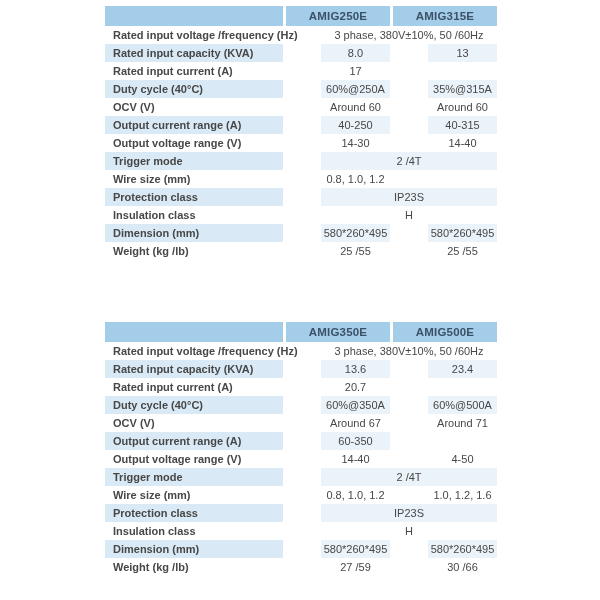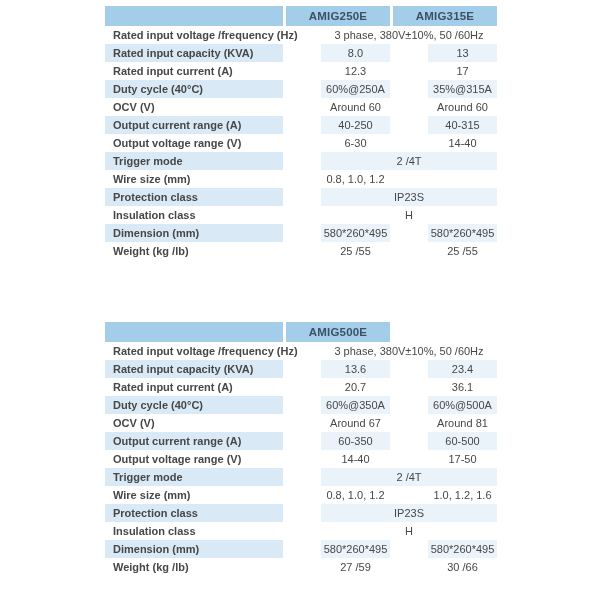--- a/index.html
+++ b/index.html
@@ -76,41 +76,40 @@
         <div class="cell cell-label">Rated input voltage /frequency (Hz)</div>
         <div class="cell cell-merged">3 phase, 380V±10%, 50 /60Hz</div>
       </div>
       <div class="row stripe">
         <div class="cell cell-label">Rated input capacity (KVA)</div>
         <div class="cell cell-value">8.0</div>
         <div class="cell cell-value">13</div>
       </div>
       <div class="row plain">
         <div class="cell cell-label">Rated input current (A)</div>
-        <div class="cell cell-value">12.3</div>
         <div class="cell cell-value">17</div>
       </div>
       <div class="row stripe">
         <div class="cell cell-label">Duty cycle (40°C)</div>
         <div class="cell cell-value">60%@250A</div>
         <div class="cell cell-value">35%@315A</div>
       </div>
       <div class="row plain">
         <div class="cell cell-label">OCV (V)</div>
         <div class="cell cell-value">Around 60</div>
         <div class="cell cell-value">Around 60</div>
       </div>
       <div class="row stripe">
         <div class="cell cell-label">Output current range (A)</div>
         <div class="cell cell-value">40-250</div>
         <div class="cell cell-value">40-315</div>
       </div>
       <div class="row plain">
         <div class="cell cell-label">Output voltage range (V)</div>
-        <div class="cell cell-value">6-30</div>
+        <div class="cell cell-value">14-30</div>
         <div class="cell cell-value">14-40</div>
       </div>
       <div class="row stripe">
         <div class="cell cell-label">Trigger mode</div>
         <div class="cell cell-merged">2 /4T</div>
       </div>
       <div class="row plain">
         <div class="cell cell-label">Wire size (mm)</div>
         <div class="cell cell-value">0.8, 1.0, 1.2</div>
       </div>
@@ -129,55 +128,54 @@
       </div>
       <div class="row plain">
         <div class="cell cell-label">Weight (kg /lb)</div>
         <div class="cell cell-value">25 /55</div>
         <div class="cell cell-value">25 /55</div>
       </div>
     </section>
   <section class="spec-table t2">
       <div class="row header">
         <div class="cell"></div>
+        <div class="cell">AMIG350E</div>
         <div class="cell">AMIG500E</div>
       </div>
       <div class="row plain">
         <div class="cell cell-label">Rated input voltage /frequency (Hz)</div>
         <div class="cell cell-merged">3 phase, 380V±10%, 50 /60Hz</div>
       </div>
       <div class="row stripe">
         <div class="cell cell-label">Rated input capacity (KVA)</div>
         <div class="cell cell-value">13.6</div>
         <div class="cell cell-value">23.4</div>
       </div>
       <div class="row plain">
         <div class="cell cell-label">Rated input current (A)</div>
         <div class="cell cell-value">20.7</div>
-        <div class="cell cell-value">36.1</div>
       </div>
       <div class="row stripe">
         <div class="cell cell-label">Duty cycle (40°C)</div>
         <div class="cell cell-value">60%@350A</div>
         <div class="cell cell-value">60%@500A</div>
       </div>
       <div class="row plain">
         <div class="cell cell-label">OCV (V)</div>
         <div class="cell cell-value">Around 67</div>
-        <div class="cell cell-value">Around 81</div>
+        <div class="cell cell-value">Around 71</div>
       </div>
       <div class="row stripe">
         <div class="cell cell-label">Output current range (A)</div>
         <div class="cell cell-value">60-350</div>
-        <div class="cell cell-value">60-500</div>
       </div>
       <div class="row plain">
         <div class="cell cell-label">Output voltage range (V)</div>
         <div class="cell cell-value">14-40</div>
-        <div class="cell cell-value">17-50</div>
+        <div class="cell cell-value">4-50</div>
       </div>
       <div class="row stripe">
         <div class="cell cell-label">Trigger mode</div>
         <div class="cell cell-merged">2 /4T</div>
       </div>
       <div class="row plain">
         <div class="cell cell-label">Wire size (mm)</div>
         <div class="cell cell-value">0.8, 1.0, 1.2</div>
         <div class="cell cell-value">1.0, 1.2, 1.6</div>
       </div>

